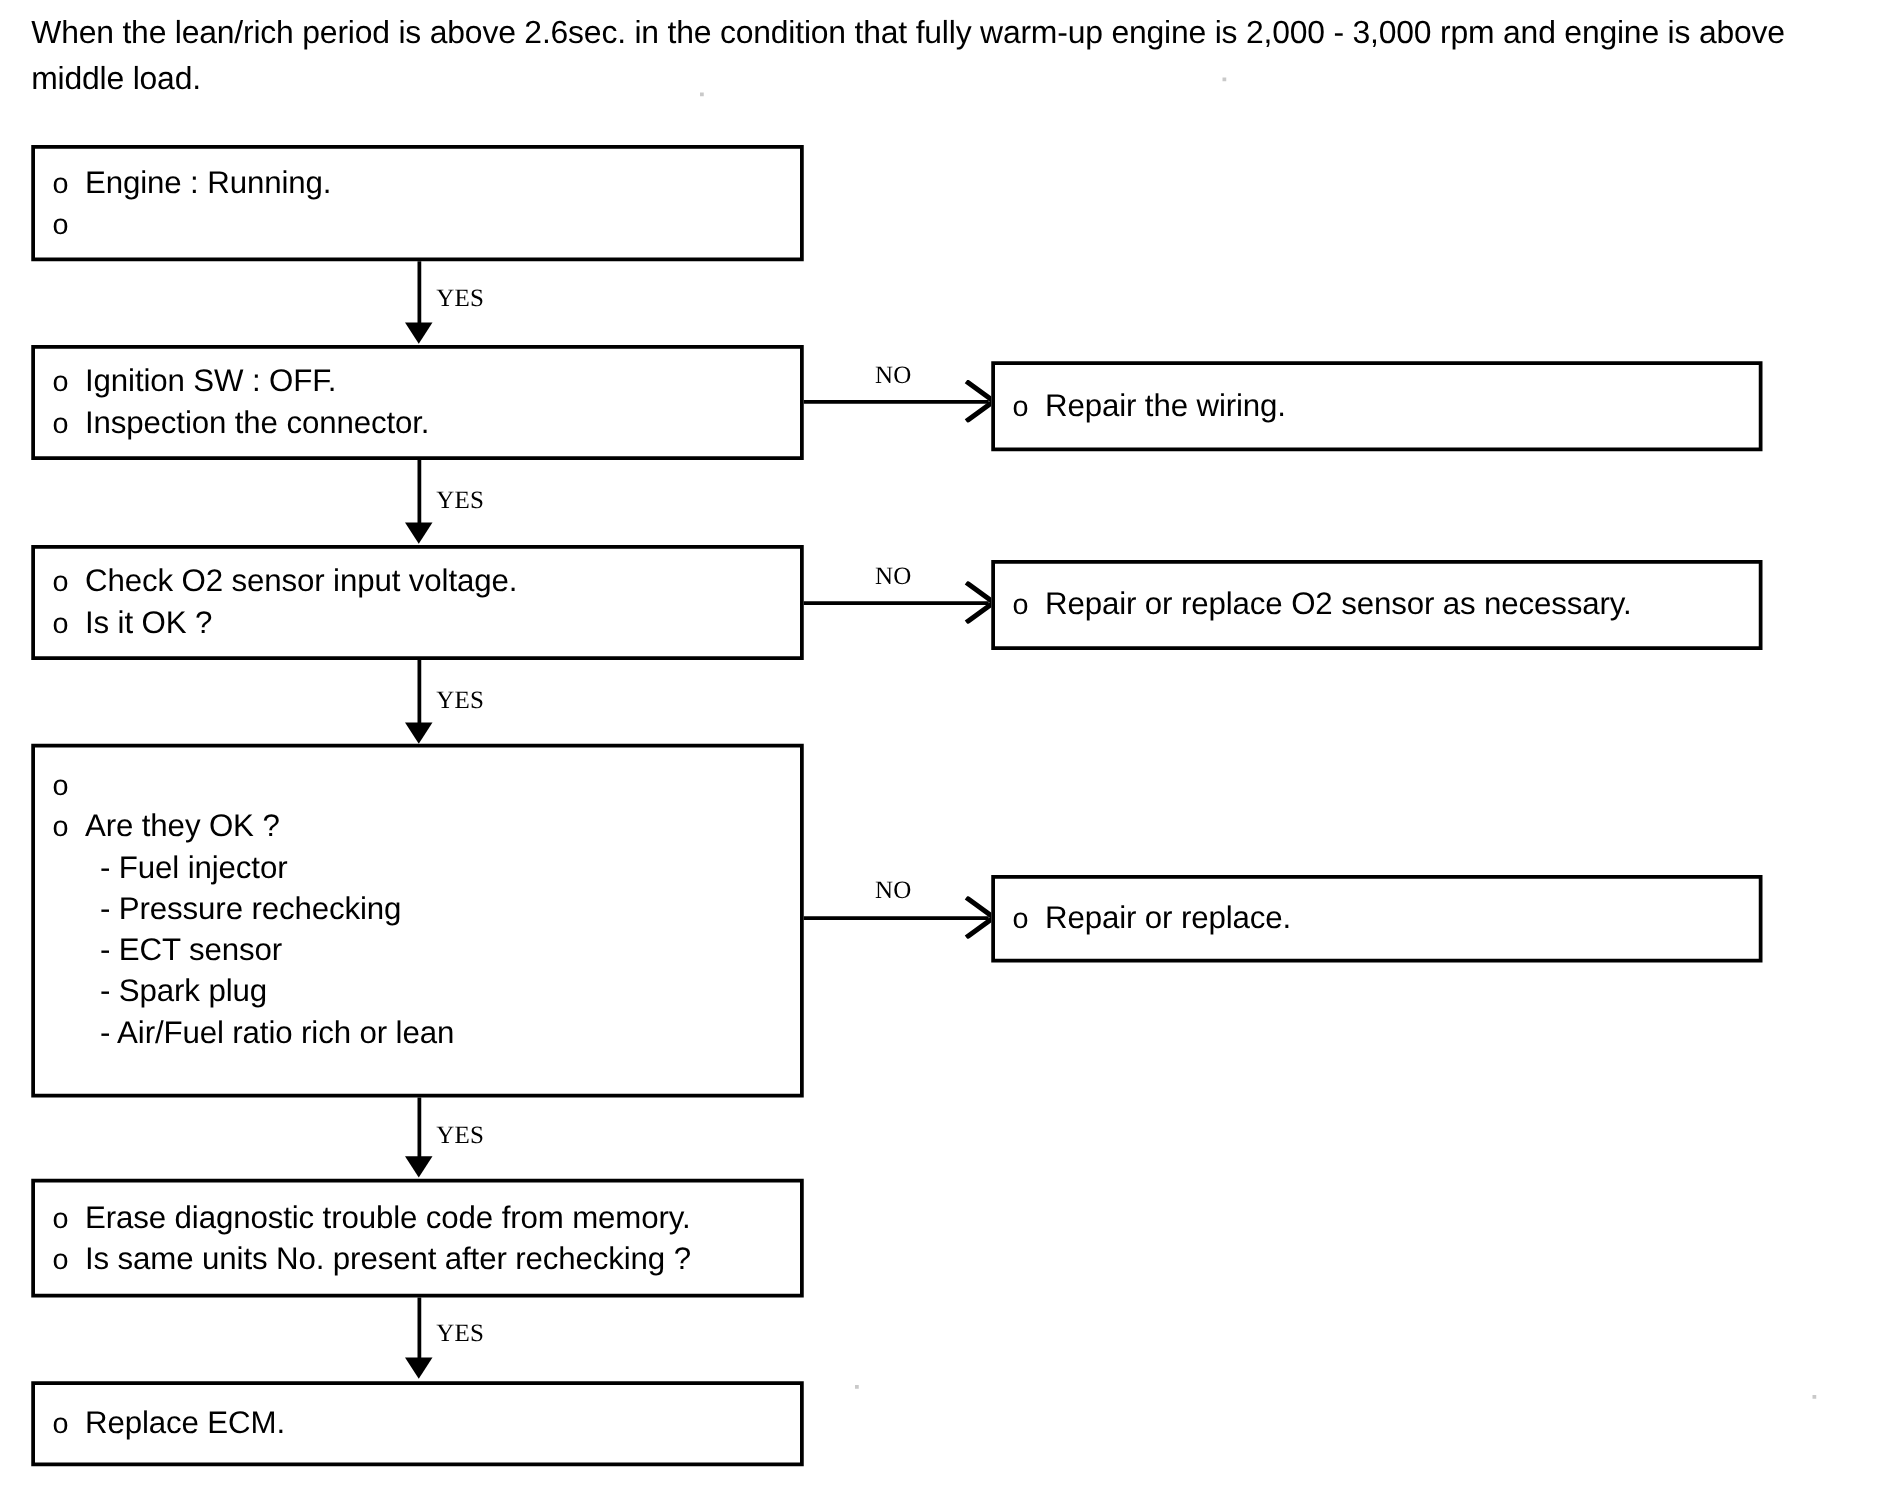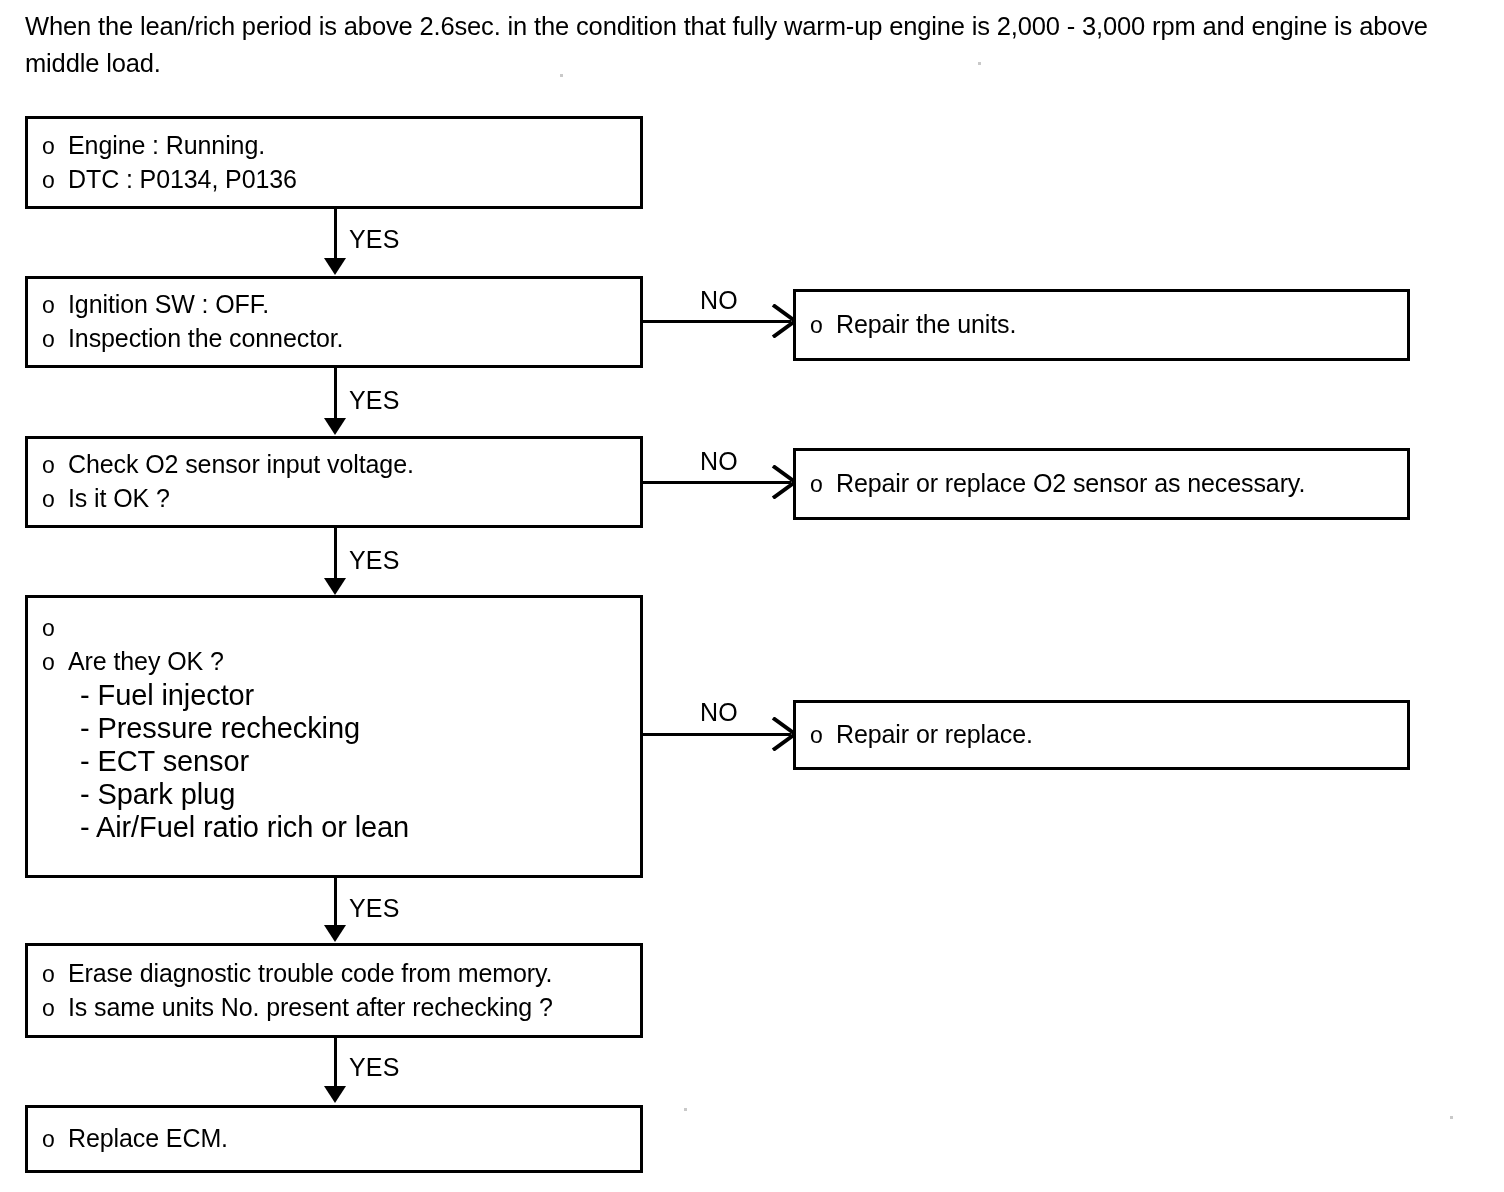--- a/index.html
+++ b/index.html
@@ -60,21 +60,21 @@
     white-space: nowrap;
     letter-spacing: -0.1px;
   }
   .bullet {
     display: inline-block;
     width: 26px;
     flex: 0 0 26px;
     font-size: 23px;
   }
   .subline {
-    font-size: 29px;
+    font-size: 25px;
     line-height: 33px;
     white-space: nowrap;
     padding-left: 38px;
     letter-spacing: -0.1px;
   }
 
   
   .vline {
     position: absolute;
     width: 3px;
@@ -95,25 +95,26 @@
   }
   .harrow {
     position: absolute;
     width: 26px;
     height: 34px;
   }
   .harrow svg { display: block; }
 
   .edgelabel {
     position: absolute;
-    font-size: 25px;
+    font-size: 20px;
     line-height: 28px;
     letter-spacing: 0.2px;
     font-weight: 500;
     white-space: nowrap;
+    font-family: Liberation Serif, serif;
   }
 
   
   .speck {
     position: absolute;
     width: 3px;
     height: 3px;
     background: #c9c9c9;
   }
 </style>
@@ -130,21 +131,20 @@
   <div class="speck" style="left:1450px; top:1116px;"></div>
 
   <div class="box" style="left:25px; top:116px; width:618px; height:93px;">
     <div class="lines">
       <div class="line">
         <span class="bullet">o</span>
         <span>Engine : Running.</span>
       </div>
       <div class="line">
         <span class="bullet">o</span>
-        <span>DTC : P0134, P0136</span>
       </div>
     </div>
   </div>
 
   <div class="vline" style="left:334px; top:209px; height:52px;"></div>
   <div class="varrow" style="left:324px; top:258px;"></div>
   <div class="edgelabel" style="left:349px; top:225px;">YES</div>
 
   <div class="box" style="left:25px; top:276px; width:618px; height:92px;">
     <div class="lines">
@@ -164,21 +164,21 @@
     <svg width="26" height="34" viewBox="0 0 26 34">
       <path d="M2 1 L24 17 L2 33" fill="none" stroke="#000" stroke-width="4"></path>
     </svg>
   </div>
   <div class="edgelabel" style="left:700px; top:286px;">NO</div>
 
   <div class="box" style="left:793px; top:289px; width:617px; height:72px;">
     <div class="lines">
       <div class="line">
         <span class="bullet">o</span>
-        <span>Repair the units.</span>
+        <span>Repair the wiring.</span>
       </div>
     </div>
   </div>
 
   <div class="vline" style="left:334px; top:368px; height:52px;"></div>
   <div class="varrow" style="left:324px; top:418px;"></div>
   <div class="edgelabel" style="left:349px; top:386px;">YES</div>
 
   <div class="box" style="left:25px; top:436px; width:618px; height:92px;">
     <div class="lines">

